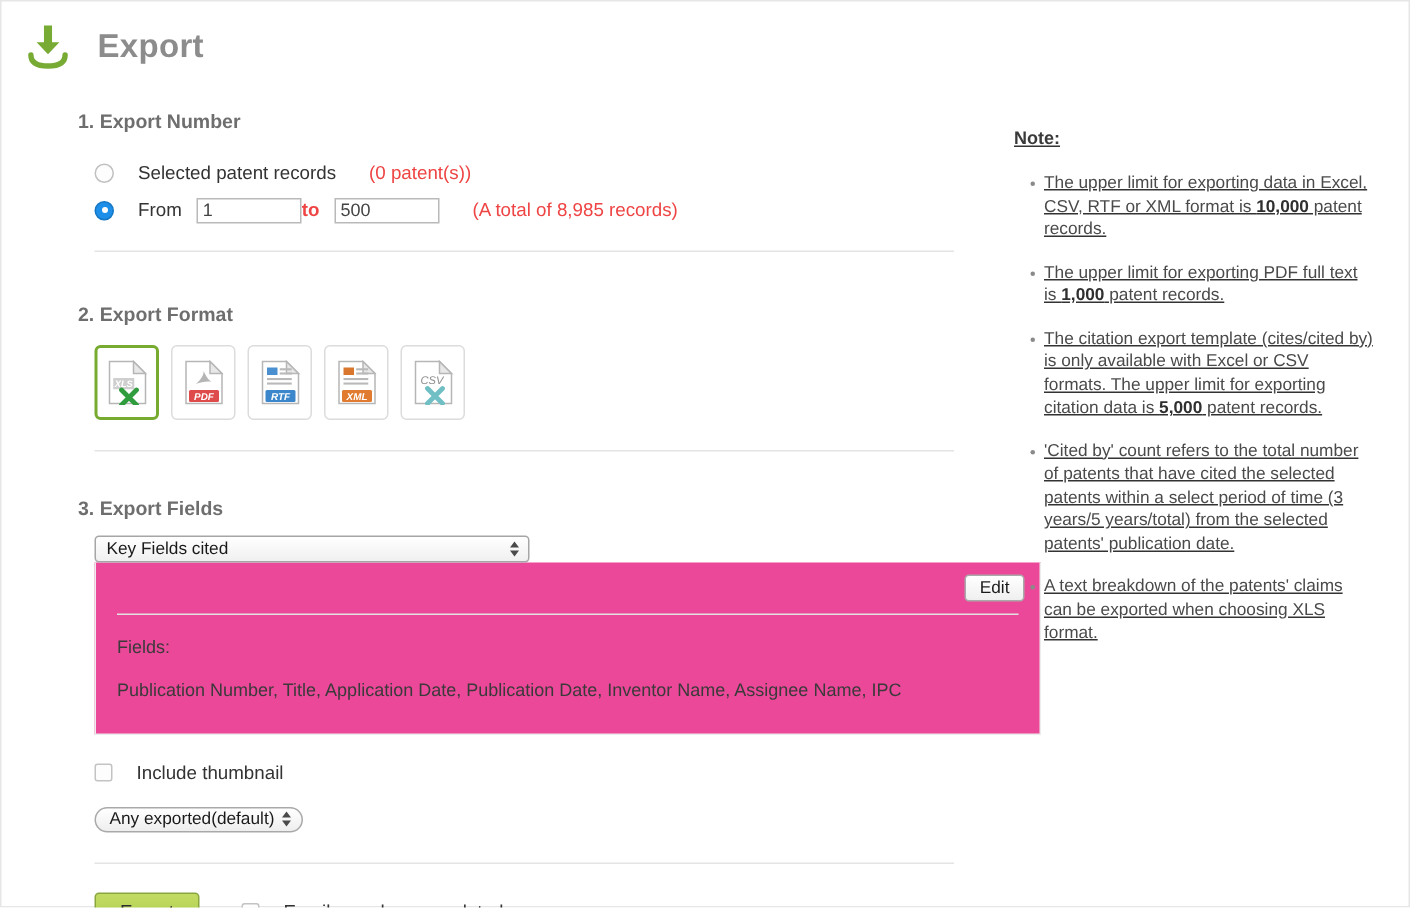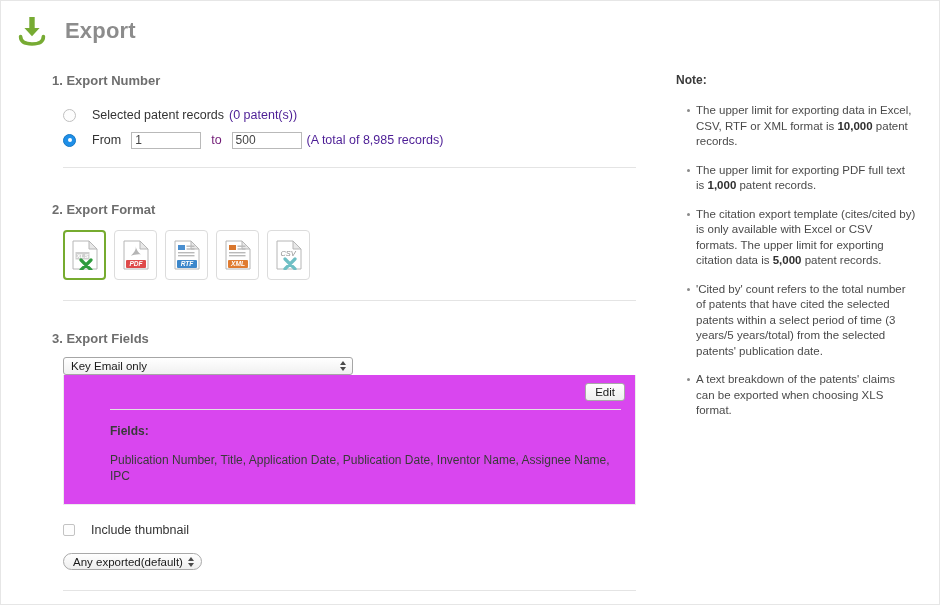--- a/index.html
+++ b/index.html
@@ -101,42 +101,42 @@
     background: #ffffff;
   }
   .opt-label {
     font-size: 12.5px;
     color: #333;
     margin-left: 16px;
     white-space: nowrap;
   }
   .opt-muted {
     font-size: 12.5px;
-    color: #4c1d95;
-    margin-left: 5px;
+    color: #ef4444;
+    margin-left: 22px;
     white-space: nowrap;
   }
   .num-input {
     width: 70px;
     height: 17px;
     box-sizing: border-box;
     border: 1px solid #b9b9b9;
     background: #fff;
     font-family: "Liberation Sans", sans-serif;
     font-size: 12px;
     color: #444;
     padding: 0 3px;
     margin-left: 10px;
     border-radius: 0;
     outline: none;
   }
   .to-label {
     font-size: 12.5px;
-    color: #701a75;
-    margin-left: 10px;
+    color: #ef4444;
+    font-weight: bold;
   }
 
   
   .sec2-title { margin-top: 34px; }
   .format-row {
     display: flex;
     margin-left: 62px;
     margin-top: 13px;
     gap: 8px;
     font-style: italic;
@@ -191,27 +191,26 @@
     width: 0; height: 0;
     border-left: 3.5px solid transparent;
     border-right: 3.5px solid transparent;
   }
   .stepper .up { border-bottom: 4px solid #4a4a4a; margin-bottom: 2px; }
   .stepper .dn { border-top: 4px solid #4a4a4a; }
 
   .fields-panel {
     margin-left: 62px;
     margin-top: 0px;
-    width: 573px;
-    box-sizing: border-box;
-    background: #d946ef;
+    width: 631px;
+    box-sizing: border-box;
+    background: #ec4899;
     border: 1px solid #ececec;
     border-top: none;
     padding-bottom: 14px;
-    padding-left: 32px;
   }
   .fields-panel-top {
     display: flex;
     justify-content: flex-end;
     padding: 8px 10px 8px 0;
   }
   .edit-btn {
     min-width: 38px;
     height: 18px;
     box-sizing: border-box;
@@ -225,21 +224,21 @@
     cursor: pointer;
     line-height: 16px;
   }
   .fields-sep {
     height: 1px;
     background: #e2e2e2;
     margin: 0 14px;
   }
   .fields-label {
     font-size: 12px;
-    font-weight: bold;
+    font-weight: normal;
     color: #3a3a3a;
     margin: 14px 0 0 14px;
   }
   .fields-value {
     font-size: 12px;
     color: #3a3a3a;
     margin: 15px 14px 6px 14px;
     line-height: 1.3;
   }
 
@@ -317,22 +316,23 @@
   .email-chk-wrap {
     display: flex;
     align-items: center;
     margin-left: 28px;
   }
 
   
   .note-col {
     position: absolute;
     left: 670px;
-    top: 72px;
+    top: 84px;
     width: 245px;
+    text-decoration: underline;
   }
   .note-heading {
     font-size: 12px;
     font-weight: bold;
     color: #3a3a3a;
     margin: 0 0 16px 5px;
   }
   .note-list {
     margin: 0;
     padding: 0 0 0 16px;
@@ -456,21 +456,21 @@
       </div>
 
     </div>
 
     <div class="divider" style="margin-top:20px;"></div>
 
     
     <div class="section-title sec3-title">3. Export Fields</div>
 
     <div class="sel-fields">
-      <span class="sel-text">Key Email only</span>
+      <span class="sel-text">Key Fields cited</span>
       <span class="stepper">
         <span class="up"></span>
           <span class="dn"></span>
       </span>
     </div>
 
     <div class="fields-panel">
       <div class="fields-panel-top">
         <button class="edit-btn">Edit</button>
       </div>

